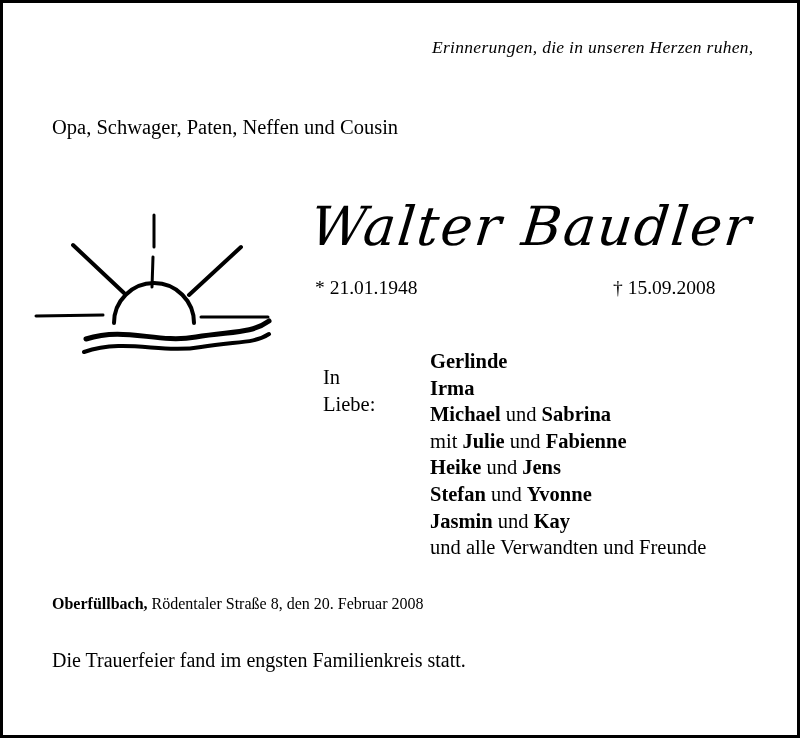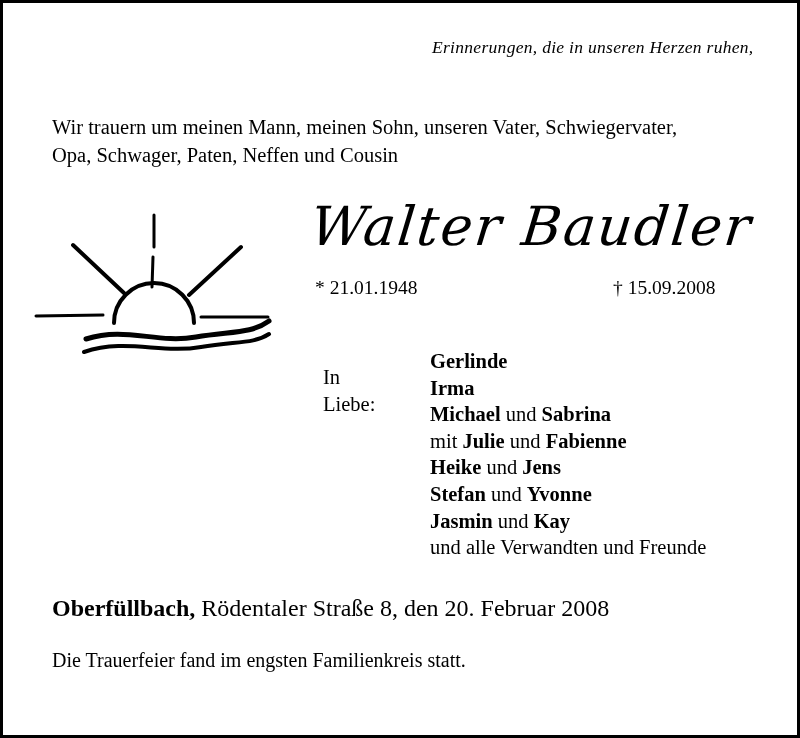--- a/index.html
+++ b/index.html
@@ -54,41 +54,40 @@
     position: absolute; left: 320px; top: 345px;
     font-size: 20.5px;
     line-height: 26.6px;
   }
   .in-liebe-label { position: absolute; left: 0; top: 16px; }
   .in-liebe-lines { position: absolute; left: 107px; top: 0; width: 380px; white-space: nowrap; }
   .liebe-line { }
   .b { font-weight: bold; }
   .address-line {
     position: absolute; left: 49px; top: 592px;
-    font-size: 24px;
+    font-size: 16px;
     white-space: nowrap;
   }
   .closing-line {
     position: absolute; left: 49px; top: 646px;
     font-size: 20px;
     white-space: nowrap;
   }
   svg .stroke { fill: none; stroke: #000000; stroke-linecap: round; }
 </style>
 </head>
 <body>
 
 <div class="frame">
 
   <div class="epigraph">
     <div>Erinnerungen, die in unseren Herzen ruhen,</div>
   </div>
 
   <div class="intro">
-    <div>Wir trauern um meinen Mann, meinen Sohn, unseren Vater, Schwiegervater,</div>
     <div>Opa, Schwager, Paten, Neffen und Cousin</div>
   </div>
 
   <div class="sun-graphic">
     <svg width="250" height="165" viewBox="0 0 250 165">
 
       <line class="stroke" x1="123" y1="20" x2="123" y2="52" stroke-width="3"></line>
       <line class="stroke" x1="122" y1="62" x2="121" y2="92" stroke-width="3"></line>
       <line class="stroke" x1="42" y1="50" x2="93" y2="98" stroke-width="4"></line>
       <line class="stroke" x1="210" y1="52" x2="158" y2="100" stroke-width="4"></line>

